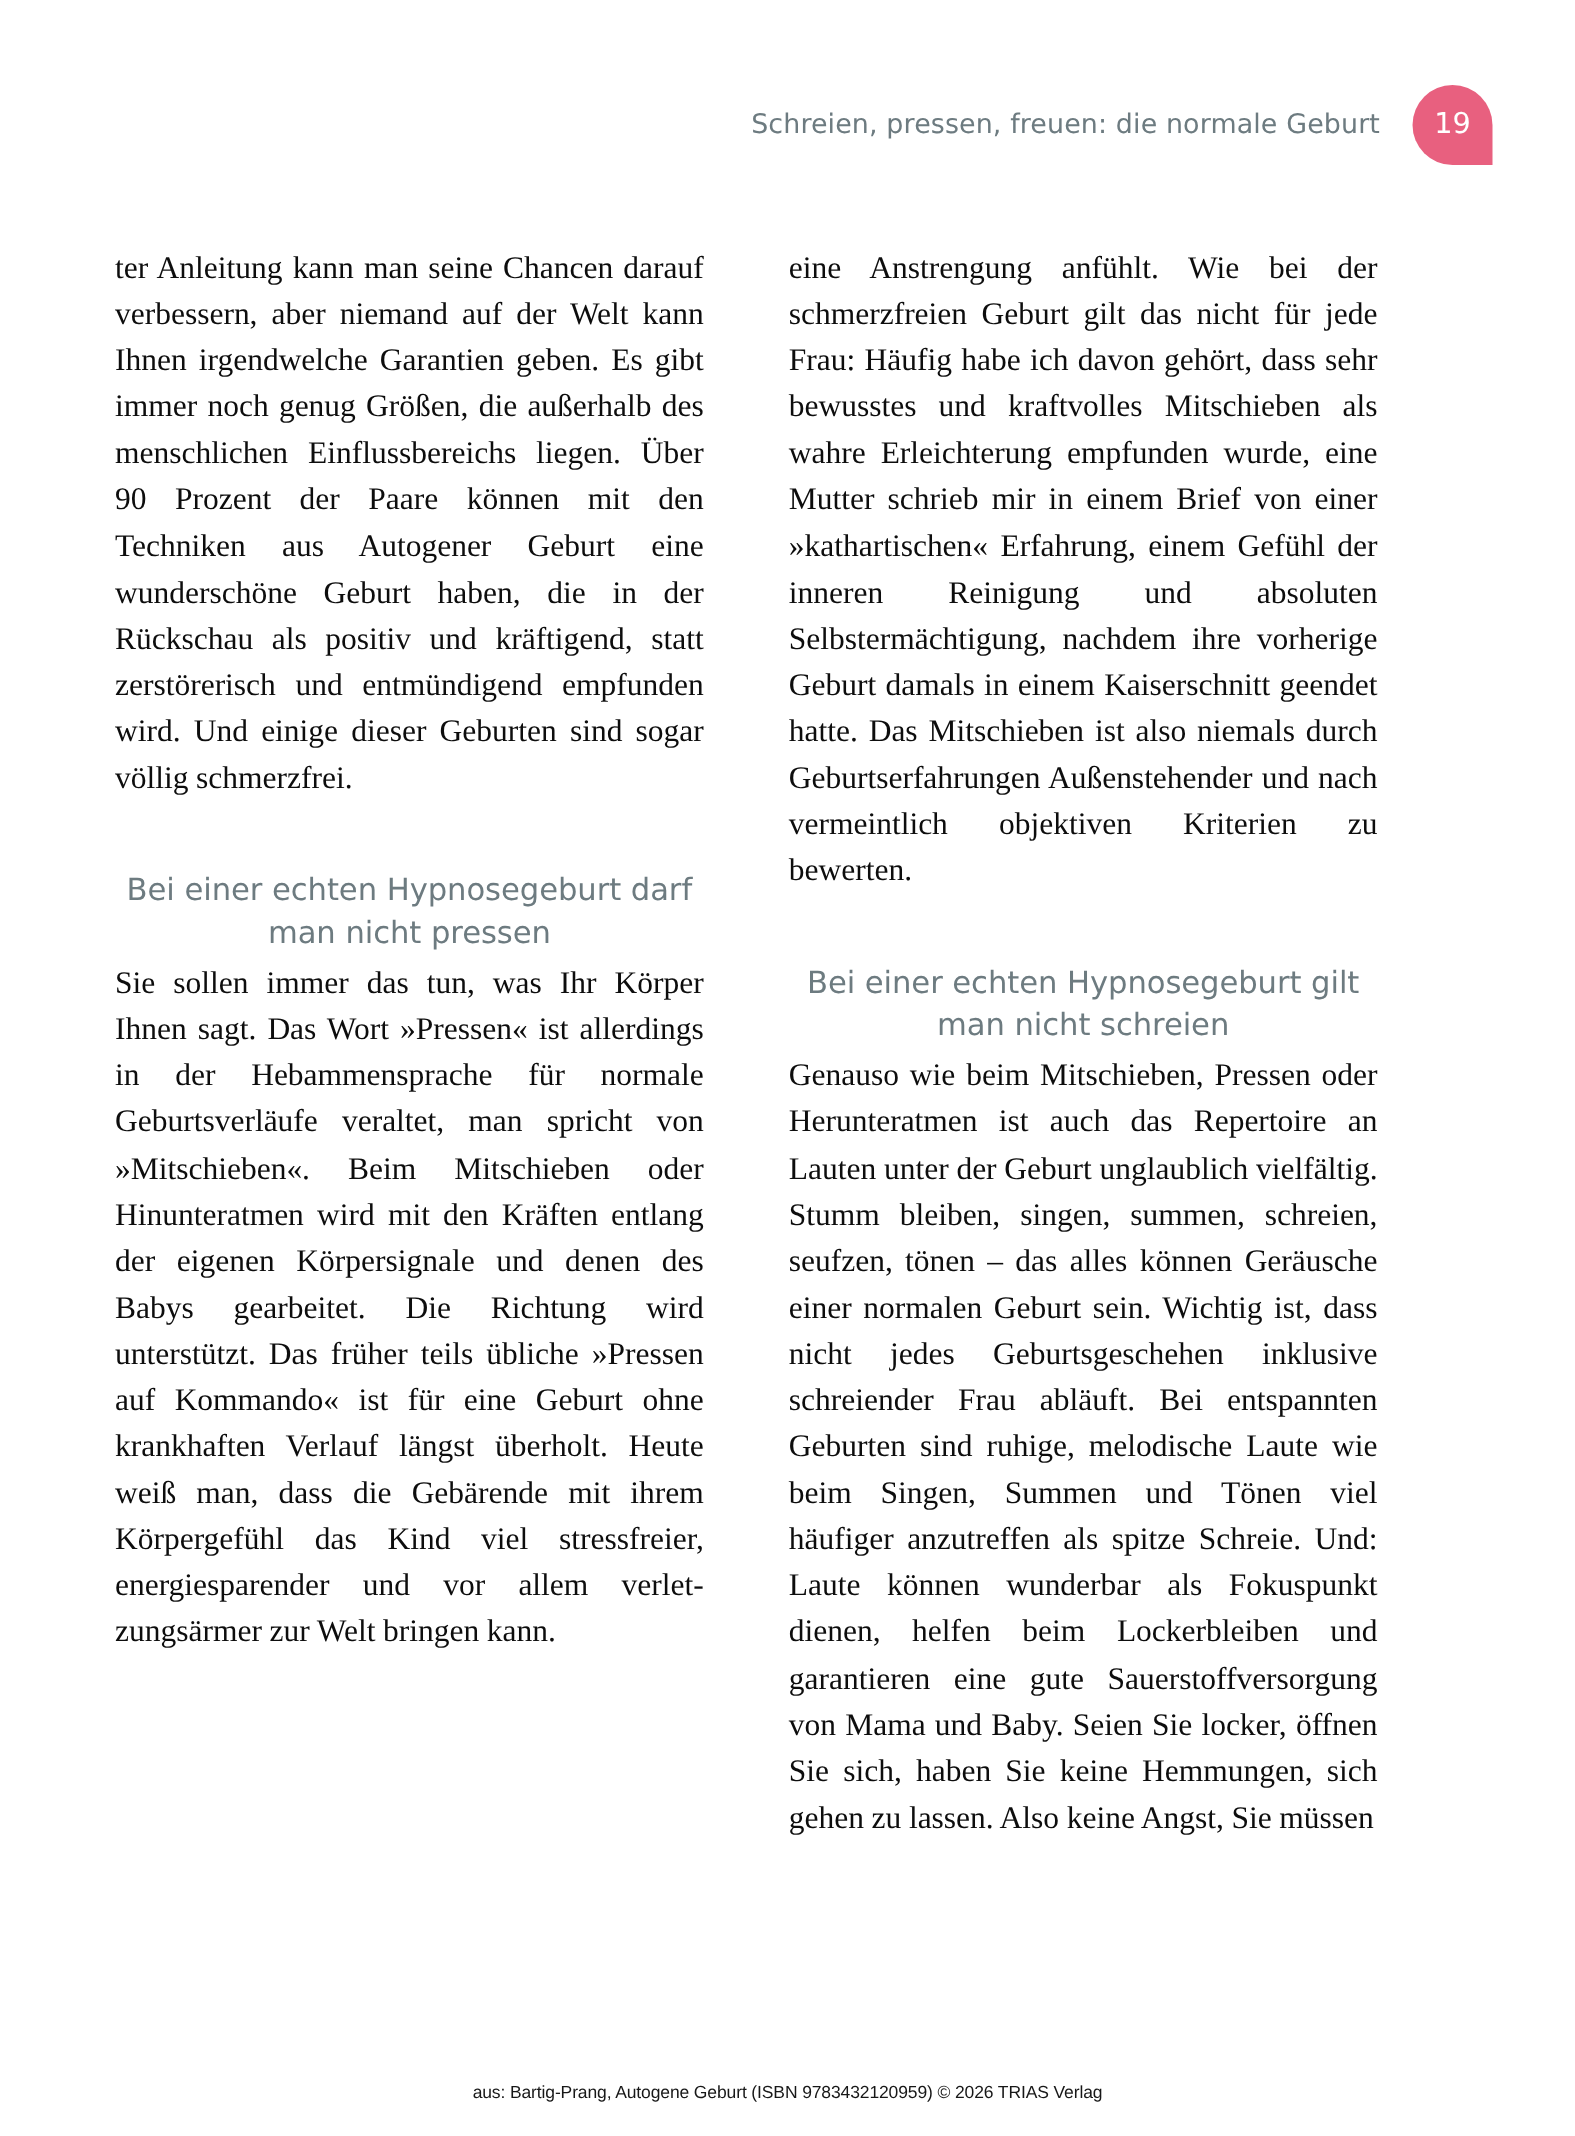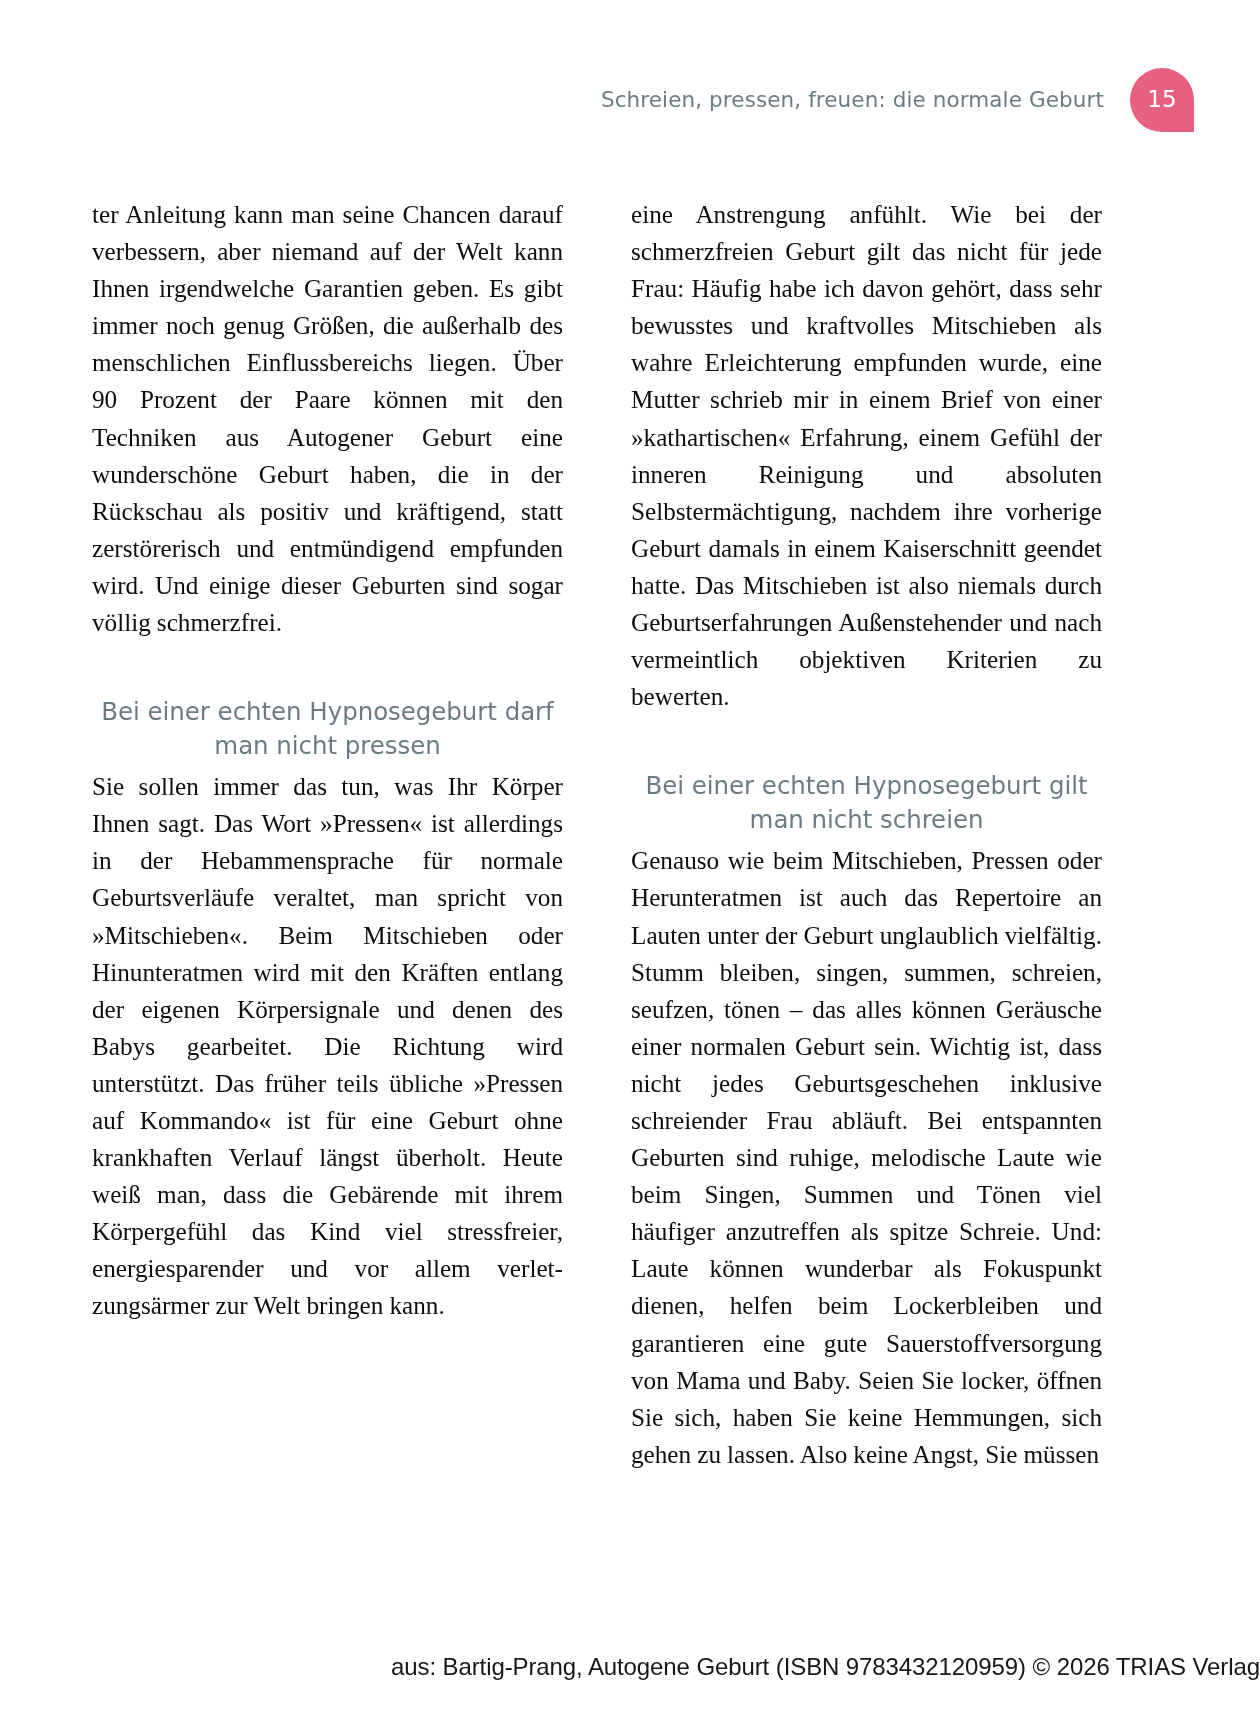--- a/index.html
+++ b/index.html
@@ -110,37 +110,37 @@
   .subhead + .body-par {
     margin-top: 6px;
   }
 
   
   .footer-note {
     position: absolute;
     left: 0;
     right: 0;
     bottom: 27px;
-    text-align: right;
+    text-align: center;
     font-family: "Liberation Sans", sans-serif;
-    font-size: 24px;
+    font-size: 14px;
     color: #171717;
     line-height: 1.2;
     letter-spacing: -0.1px;
   }
 </style>
 </head>
 <body>
 
 <div class="page">
 
   <div class="running-header">
     <div class="running-header-title">Schreien, pressen, freuen: die normale Geburt</div>
     <div class="page-badge">
-      <span class="page-badge-number">15</span>
+      <span class="page-badge-number">19</span>
     </div>
   </div>
 
   <div class="columns">
 
     <div class="column">
       <p class="body-par">ter Anleitung kann man seine Chancen darauf verbessern, aber niemand auf der Welt kann Ihnen irgendwelche Garantien geben. Es gibt immer noch genug Größen, die außerhalb des menschlichen Ein­flussbereichs liegen. Über 90 Prozent der Paare können mit den Techniken aus Au­togener Geburt eine wunderschöne Ge­burt haben, die in der Rückschau als po­sitiv und kräftigend, statt zerstörerisch und entmündigend empfunden wird. Und einige dieser Geburten sind sogar völlig schmerzfrei.</p>
 
       <h2 class="subhead spaced-top">Bei einer echten Hypnosegeburt darf man nicht pressen</h2>
 

